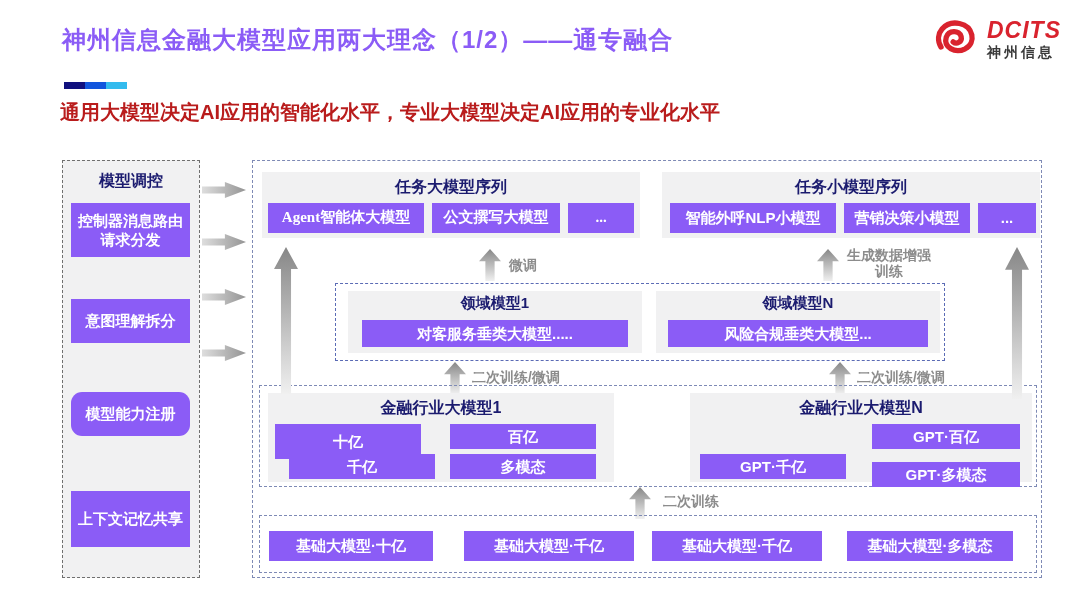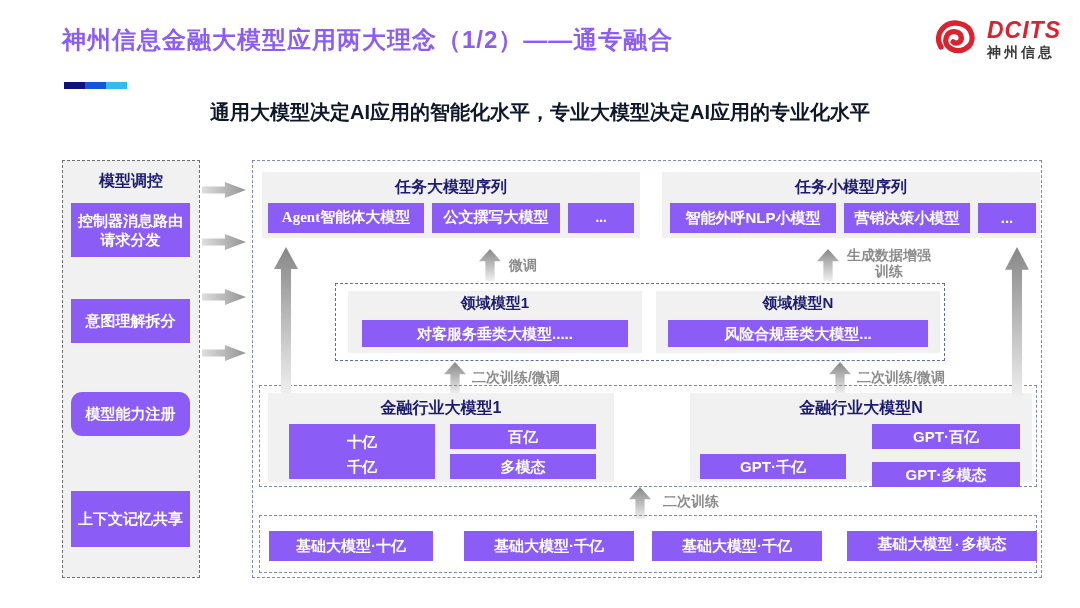--- a/index.html
+++ b/index.html
@@ -4,21 +4,21 @@
 <style>
   html,body{margin:0;padding:0;background:#fff;}
   body{font-family:"Liberation Sans","DejaVu Sans",sans-serif;}
   .slide{position:relative;width:1080px;height:608px;background:#ffffff;overflow:hidden;}
 
   
   .title{position:absolute;left:62px;top:24px;font-size:24px;font-weight:bold;color:#8b5cf6;letter-spacing:1px;white-space:nowrap;}
   .accent-bar{position:absolute;left:64px;top:82px;display:flex;}
   .accent-bar span{width:21px;height:7px;display:block;}
   .accent-a{background:#10107e;} .accent-b{background:#1155dd;} .accent-c{background:#33bbee;}
-  .subtitle{position:absolute;left:60px;top:99px;width:960px;text-align:center;font-size:20px;font-weight:bold;color:#0f172a;}
+  .subtitle{position:absolute;left:60px;top:99px;width:960px;font-size:20px;font-weight:bold;color:#b91c1c;}
   .logo{position:absolute;left:930px;top:16px;display:flex;align-items:center;gap:5px;}
   .logo-text{display:flex;flex-direction:column;line-height:1;}
   .logo-brand{font-size:23px;font-weight:bold;font-style:italic;color:#d9232e;letter-spacing:1px;}
   .logo-cn{font-size:14px;font-weight:bold;color:#3a3a3a;letter-spacing:3px;margin-top:3px;}
 
   
   .node{position:absolute;background:#8b5cf6;color:#fff;display:flex;align-items:center;justify-content:center;
         text-align:center;font-size:15px;font-weight:600;line-height:1.3;box-sizing:border-box;padding:0 4px;}
 
   
@@ -67,33 +67,33 @@
   .dr0{left:12px;top:29px;width:260px;height:27px;}
 
   .up-retrain-l{left:191px;top:201px;}
   .lbl-retrain-l{left:219px;top:208px;}
   .up-retrain-r{left:576px;top:201px;}
   .lbl-retrain-r{left:604px;top:208px;}
 
   .industry-box{position:absolute;left:6px;top:224px;width:778px;height:102px;border:1px dashed #7e8ab5;box-sizing:border-box;}
   .ind-l{left:8px;top:7px;width:346px;height:89px;}
   .ind-r{left:430px;top:7px;width:342px;height:89px;}
-  .il0{left:21px;top:31px;width:146px;height:35px;} .il1{left:182px;top:31px;width:146px;height:25px;}
+  .il0{left:7px;top:31px;width:146px;height:35px;} .il1{left:182px;top:31px;width:146px;height:25px;}
   .il2{left:21px;top:61px;width:146px;height:25px;} .il3{left:182px;top:61px;width:146px;height:25px;}
   .ir0{left:10px;top:31px;width:146px;height:25px;} .ir1{left:182px;top:31px;width:148px;height:25px;}
   .ir2{left:10px;top:61px;width:146px;height:25px;} .ir3{left:182px;top:61px;width:148px;height:25px;margin-top:8px;}
 
   .up-retrain2{left:376px;top:326px;}
   .lbl-retrain2{left:410px;top:332px;}
 
   .base-box{position:absolute;left:6px;top:354px;width:778px;height:58px;border:1px dashed #7e8ab5;box-sizing:border-box;}
   .bb0{left:9px;top:15px;width:164px;height:30px;}
   .bb1{left:204px;top:15px;width:170px;height:30px;}
   .bb2{left:392px;top:15px;width:170px;height:30px;}
-  .bb3{left:587px;top:15px;width:190px;height:30px;font-family:Liberation Mono, monospace;}
+  .bb3{left:587px;top:15px;width:166px;height:30px;}
 
   .tall-left{left:21px;top:86px;height:147px;}
   .tall-right{left:752px;top:86px;height:152px;}
 </style>
 </head>
 <body>
 
 <div class="slide">
 
   <div class="title">神州信息金融大模型应用两大理念（1/2）——通专融合</div>

